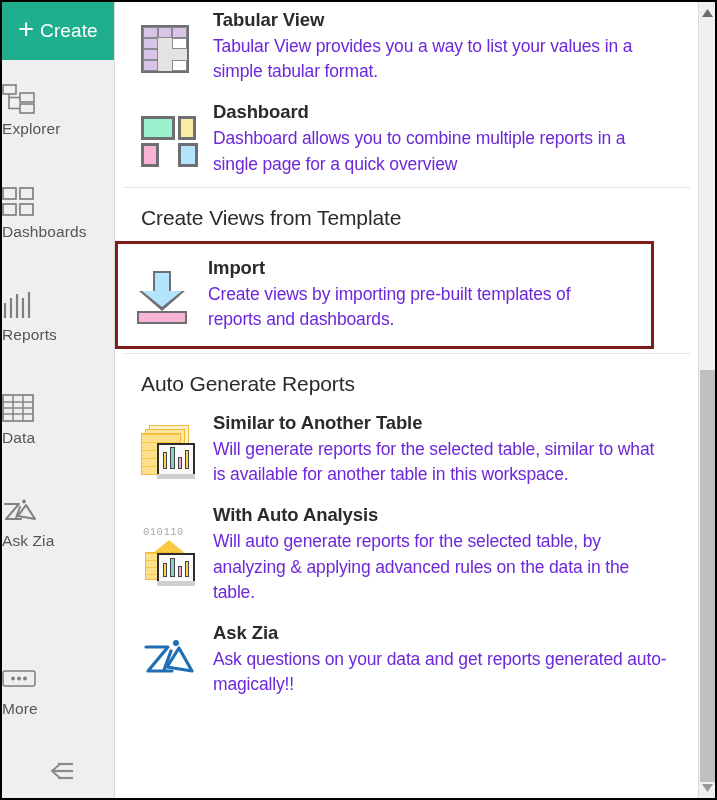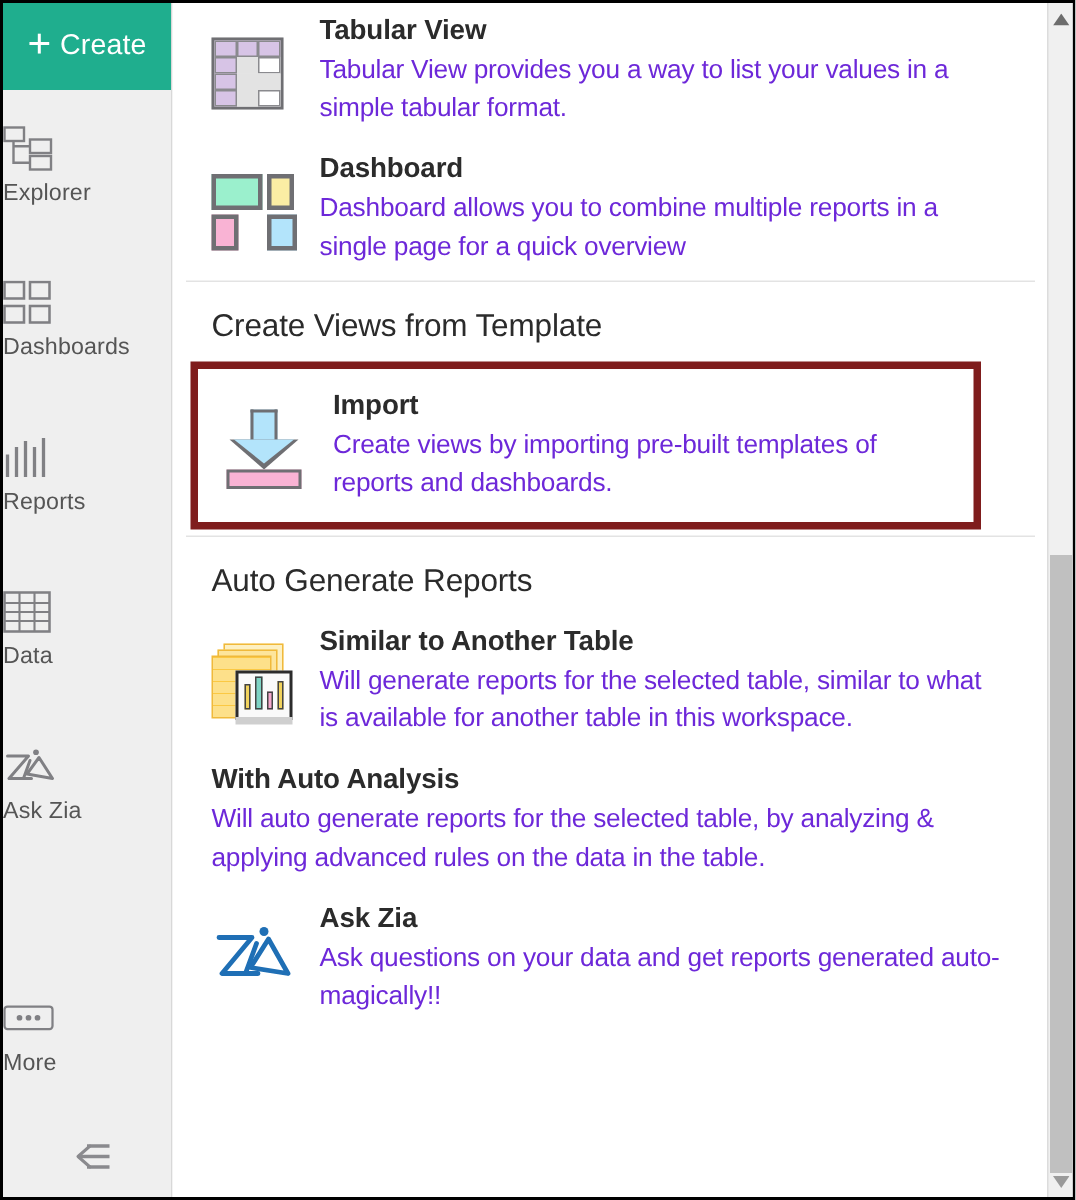--- a/index.html
+++ b/index.html
@@ -139,22 +139,22 @@
   }
   .row-desc {
     font-size: 17.5px;
     color: #6d28d9;
     line-height: 1.44;
     letter-spacing: -.15px;
   }
 
   
   .highlight-box {
-    border: 5px solid #7f1d1d;
-    margin: 2px 44px 4px 12px;
+    border: 3px solid #7f1d1d;
+    margin: 2px 44px 4px 0;
     padding: 8px 0 10px 0;
   }
   .highlight-box .row { padding: 4px 18px 4px 18px; }
 
   
   
   .ico-tabular {
     width: 48px; height: 48px;
     border: 2px solid #6f6f73;
     display: grid;
@@ -476,20 +476,34 @@
               <div class="base"></div>
             </div>
           </div>
           <div class="row-body">
             <div class="row-title">Similar to Another Table</div>
             <div class="row-desc">Will generate reports for the selected table, similar to what is available for another table in this workspace.</div>
           </div>
         </div>
 
         <div class="row">
+          <div class="row-ico">
+            <div class="ico-auto">
+              <span class="bits">010110</span>
+              <div class="hill"></div>
+              <div class="sheet"></div>
+              <div class="chartbox">
+                <b class="b1"></b>
+                  <b class="b2"></b>
+                  <b class="b3"></b>
+                  <b class="b4"></b>
+              </div>
+              <div class="base"></div>
+            </div>
+          </div>
           <div class="row-body">
             <div class="row-title">With Auto Analysis</div>
             <div class="row-desc">Will auto generate reports for the selected table, by analyzing &amp; applying advanced rules on the data in the table.</div>
           </div>
         </div>
 
         <div class="row">
           <div class="row-ico">
             <span>
               <svg width="56" height="48" viewBox="0 0 56 48">

